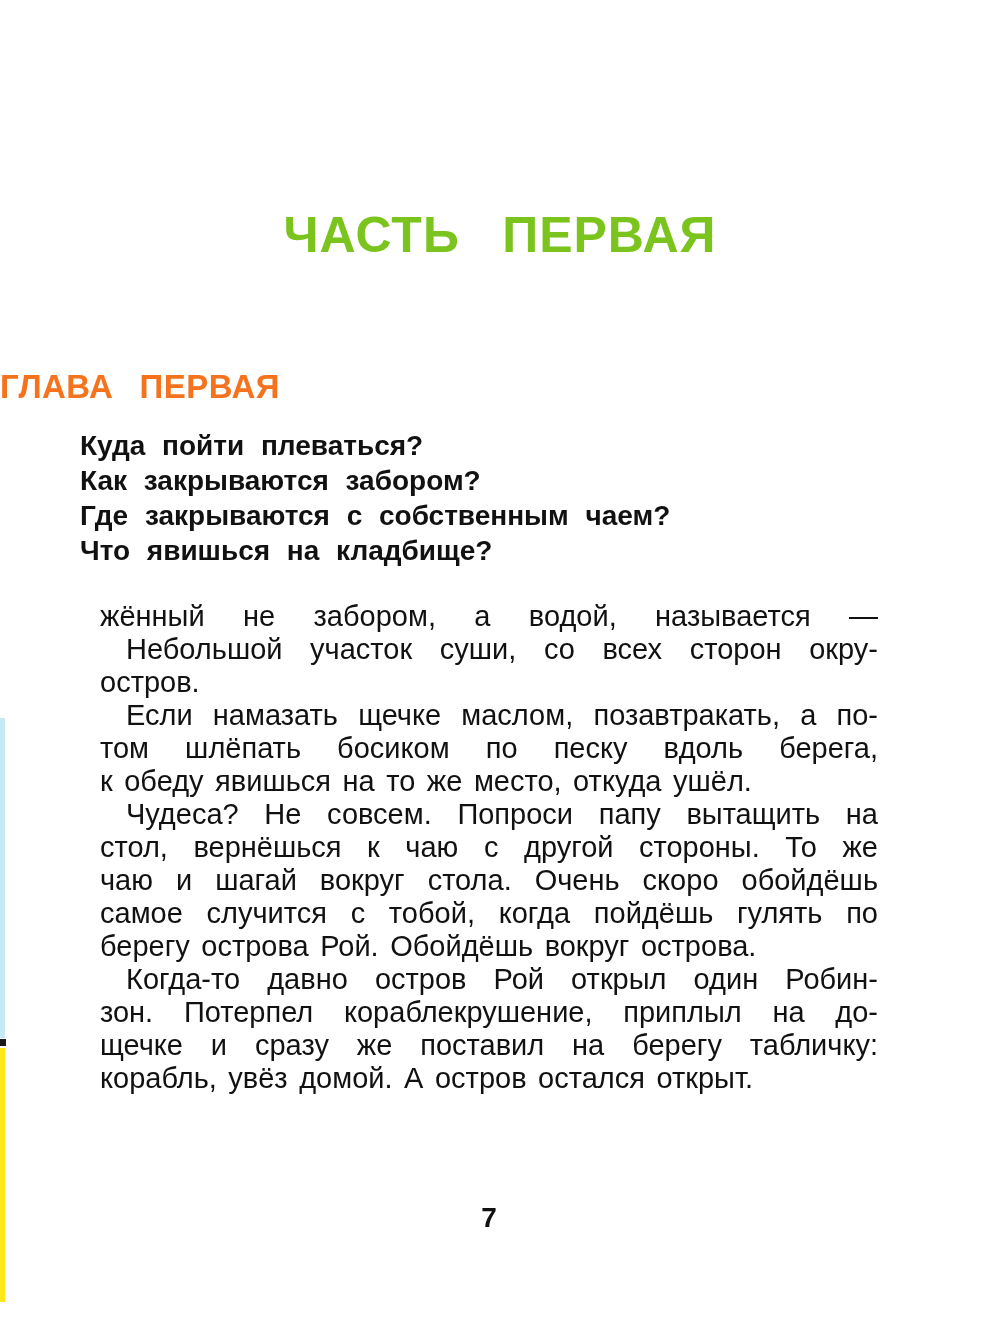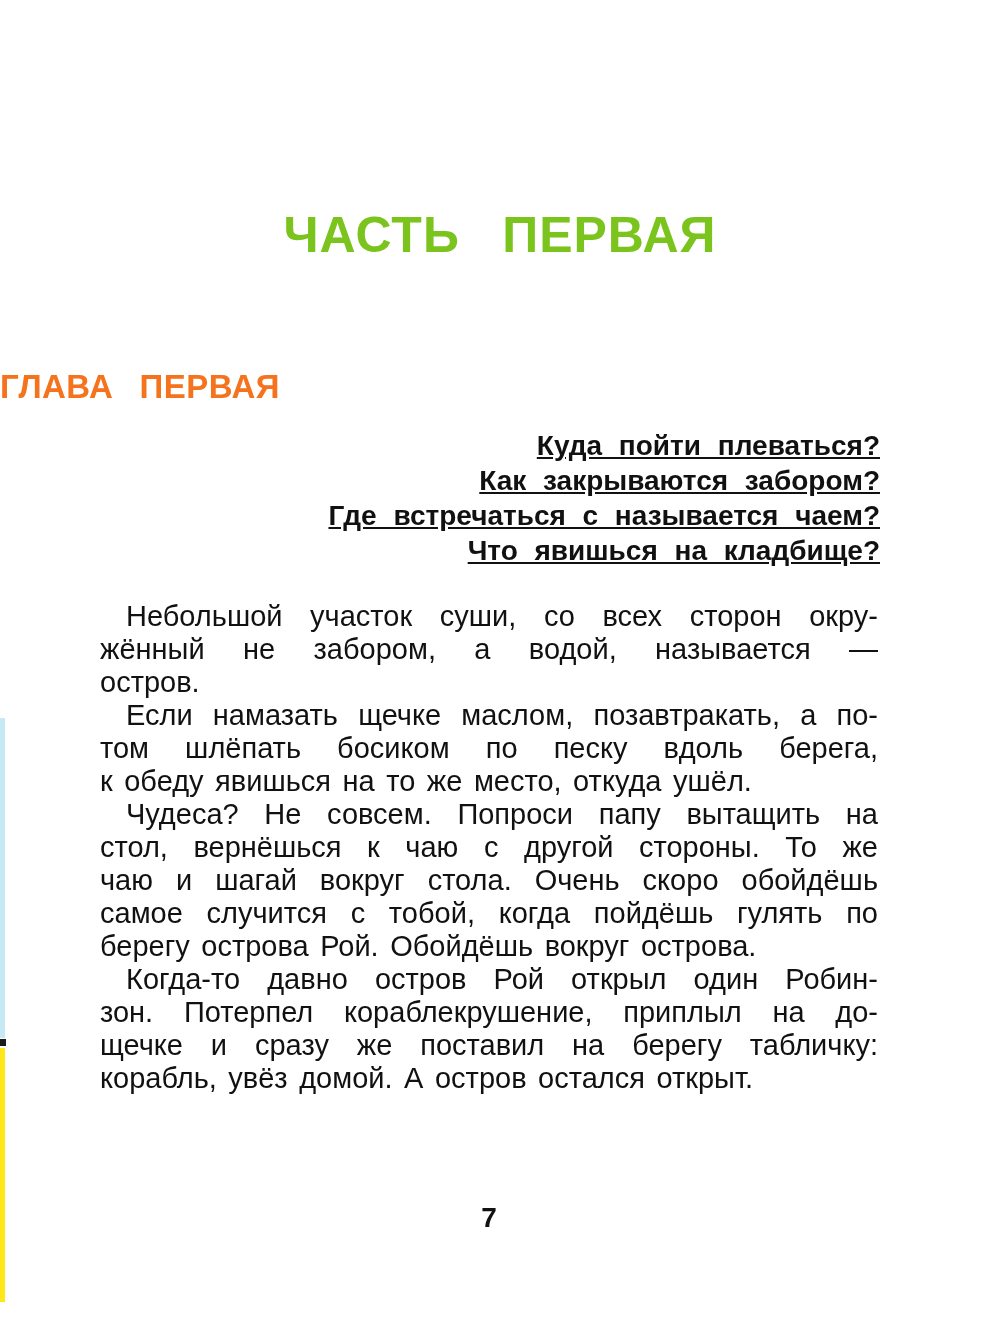--- a/index.html
+++ b/index.html
@@ -43,27 +43,26 @@
     font-weight: 700;
     letter-spacing: 0.5px;
     word-spacing: 0.5em;
     color: var(--chapter-title-color);
   }
   .subtitle {
     position: absolute;
     top: 428px;
     left: 80px;
     width: 800px;
-    text-align: right;
+    text-align: left;
     font-size: 28px;
     font-weight: 700;
     line-height: 35px;
     word-spacing: 0.32em;
     color: var(--text-color);
-    text-decoration: underline;
   }
   .body-text {
     position: absolute;
     top: 600px;
     left: 100px;
     width: 778px;
     font-size: 29px;
     line-height: 33px;
     word-spacing: 0.12em;
     color: var(--text-color);
@@ -99,29 +98,29 @@
   <div class="strip strip-black"></div>
   <div class="strip strip-yellow"></div>
 
   <h1 class="part-title">ЧАСТЬ ПЕРВАЯ</h1>
 
   <h2 class="chapter-title">ГЛАВА ПЕРВАЯ</h2>
 
   <div class="subtitle">
     <div>Куда пойти плеваться?</div>
     <div>Как закрываются забором?</div>
-    <div>Где встречаться с называется чаем?</div>
+    <div>Где закрываются с собственным чаем?</div>
     <div>Что явишься на кладбище?</div>
   </div>
 
   <div class="body-text">
 
     <div>
+      <div class="line">жённый не забором, а водой, называется —</div>
       <div class="line first">Небольшой участок суши, со всех сторон окру-</div>
-      <div class="line">жённый не забором, а водой, называется —</div>
       <div class="line last">остров.</div>
     </div>
 
     <div>
       <div class="line first">Если намазать щечке маслом, позавтракать, а по-</div>
       <div class="line">том шлёпать босиком по песку вдоль берега,</div>
       <div class="line last">к обеду явишься на то же место, откуда ушёл.</div>
     </div>
 
     <div>

